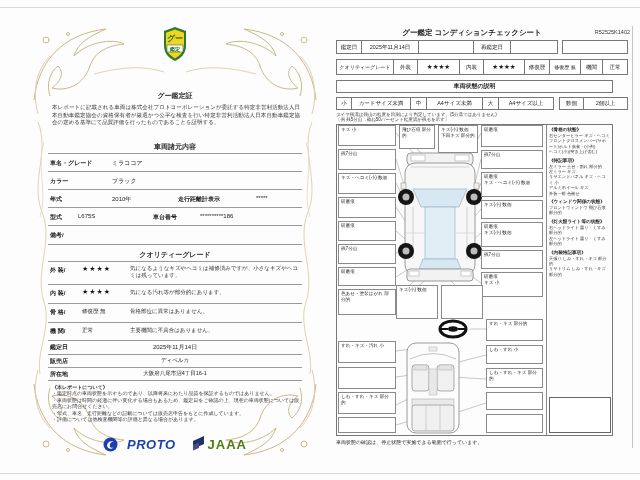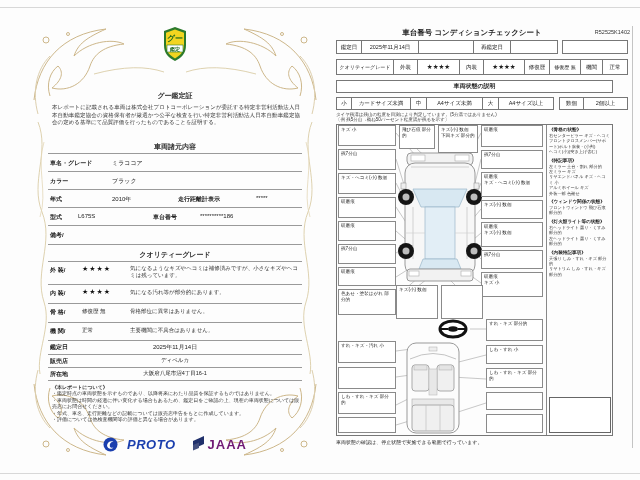--- a/index.html
+++ b/index.html
@@ -146,29 +146,29 @@
         <circle cx="7.5" cy="7.5" r="7" fill="#1b3fae"></circle>
         <path d="M4,9 C4,5.5 7,3.5 10.5,4.5 C8,5 6.5,6.5 6.8,9 C7,10.8 9,11.3 10.3,10.2 C9.6,12.2 6.4,12.4 5,10.8 Z" fill="#ffffff"></path>
       </svg>
       <span style="font-size:13px;font-weight:bold;font-style:italic;color:#1b3fae;letter-spacing:0.5px">PROTO</span>
     </div>
     <div style="display:flex;align-items:center;gap:3px">
       <svg width="13" height="16" viewBox="0 0 13 16">
         <polygon points="1,5 12,0 12,8 1,13" fill="#20306b"></polygon>
         <polygon points="1,9 7,6.5 7,12 1,14.5" fill="#44507f"></polygon>
       </svg>
-      <span style="font-size:13px;font-weight:bold;color:#701a75;letter-spacing:1px">JAAA</span>
+      <span style="font-size:13px;font-weight:bold;color:#4d7c0f;letter-spacing:1px">JAAA</span>
     </div>
   </div>
 </div>
 
 <div class="a" id="rpage">
   <div class="a" style="left:300px;top:4px;width:1px;height:422px;background:#c4c4c4"></div>
 
-  <div class="a" style="left:0;top:6px;width:280px;text-align:center;font-size:7.5px;font-weight:bold">車台番号 コンディションチェックシート</div>
+  <div class="a" style="left:0;top:6px;width:280px;text-align:center;font-size:7.5px;font-weight:bold">グー鑑定 コンディションチェックシート</div>
   <div class="a" style="left:238px;top:7px;width:60px;font-size:5.5px;text-align:right;color:#333">R52525K1402</div>
 
   <div class="tc" style="left:4px;top:18px;width:26px;height:14px">鑑定日</div>
   <div class="tc" style="left:29px;top:18px;width:58px;height:14px">2025年11月14日</div>
   <div class="tc" style="left:86px;top:18px;width:56px;height:14px"></div>
   <div class="tc" style="left:141px;top:18px;width:38px;height:14px">再鑑定日</div>
   <div class="tc" style="left:178px;top:18px;width:48px;height:14px"></div>
   <div class="tc" style="left:230px;top:18px;width:66px;height:14px"></div>
 
   <div class="tc" style="left:4px;top:37px;width:58px;height:16px;font-size:5px">クオリティーグレード</div>

